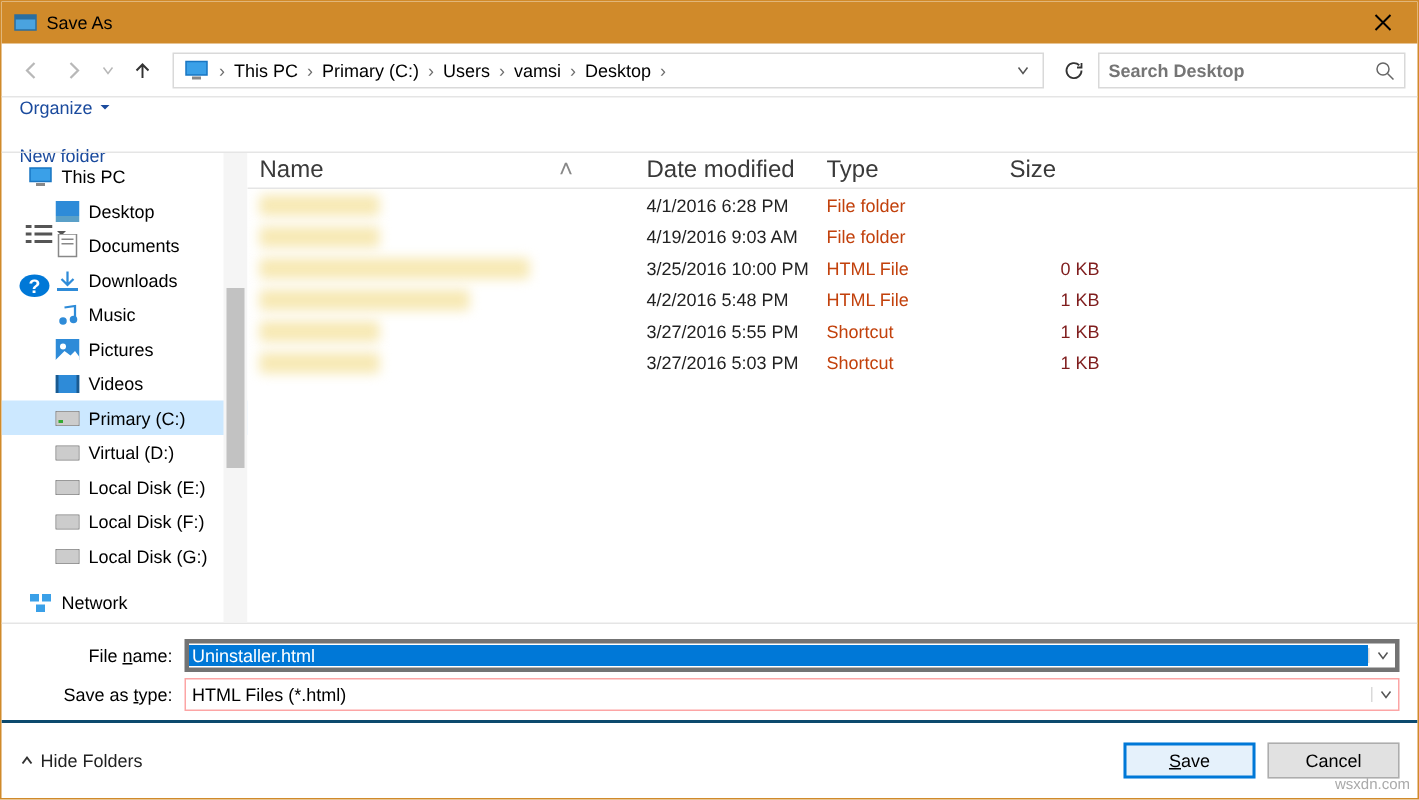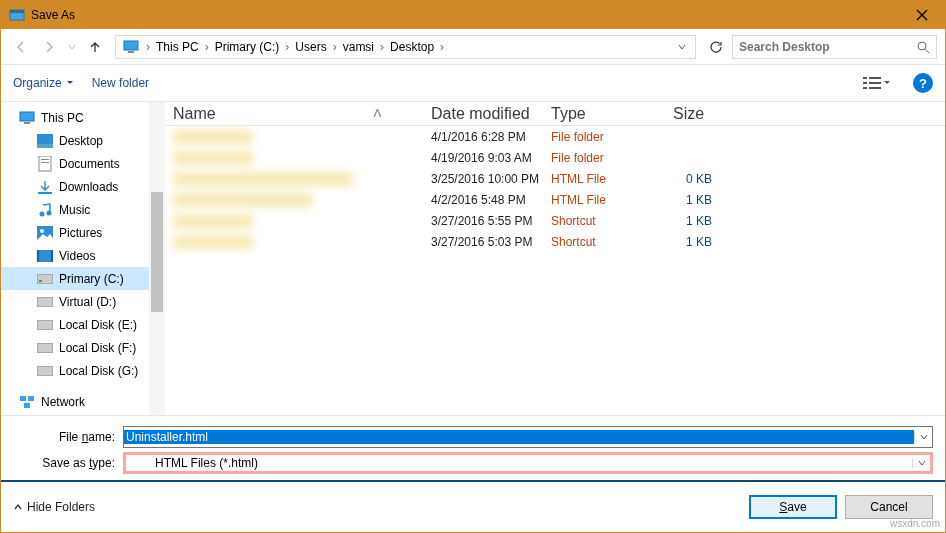--- a/index.html
+++ b/index.html
@@ -17,21 +17,21 @@
   .addr-icon { width: 18px; height: 18px; display: flex; align-items: center; justify-content: center; margin: 0 4px;}
   .crumb { display: flex; align-items: center; }
   .crumb span { padding: 0 4px; }
   .crumb .chev { color: #6d6d6d; padding: 0 2px; }
   .addr-spacer { flex: 1; }
   .addr-dd { color: #6d6d6d; padding: 0 6px; }
   .refresh { width: 24px; height: 24px; display:flex; align-items:center; justify-content:center; color:#444; }
   .searchbox { width: 205px; height: 24px; border: 1px solid #d9d9d9; display: flex; align-items: center; padding: 0 6px; }
   .searchbox input { border: none; outline: none; flex: 1; font-size: 12px; color: #666; font-weight: bold; }
   .searchbox .sicon { color: #666; }
-  .cmdrow { height: 36px; display: flex; align-items: center; padding: 0 12px; gap: 18px; }
+  .cmdrow { height: 36px; display: flex; padding: 0 12px; gap: 18px; flex-direction: column; }
   .organize { color: #1a4a9d; display: flex; align-items: center; gap: 4px; cursor: default; }
   .newfolder { color: #1a4a9d; }
   .cmd-spacer { flex: 1; }
   .viewbtn { color: #555; display: flex; align-items: center; gap: 2px; padding: 2px 4px; }
   .helpbtn { width: 20px; height: 20px; border-radius: 50%; background: #0078d7; color: #fff; display: flex; align-items: center; justify-content: center; font-weight: bold; font-size: 13px; }
   .mainarea { flex: 1; display: flex; border-top: 1px solid #e5e5e5; overflow: hidden; }
   .sidebar { width: 164px; overflow-y: hidden; padding-top: 4px; position: relative; }
   .scrollbar-v { position: absolute; right: 0; top: 0; bottom: 0; width: 16px; background: #f5f5f5; }
   .scrollbar-v .thumb { position: absolute; top: 90px; left: 2px; right: 2px; height: 120px; background: #c2c2c2; }
   .tree-item { display: flex; align-items: center; height: 23px; padding-left: 18px; gap: 6px; cursor: default; }
@@ -45,29 +45,29 @@
   .col-date { width: 120px; }
   .col-type { width: 122px; }
   .col-size { width: 80px; justify-content: flex-start; }
   .sortarrow { margin-left: auto; margin-right: 40px; color: #888; }
   .rows { flex: 1; overflow: auto; }
   .row { display: flex; height: 21px; align-items: center; }
   .row .rname { width: 258px; padding-left: 8px; display:flex; align-items:center; gap:4px; }
   .row .rname .blur { filter: blur(4px); background: #f7e9b4; width: 80px; height: 14px; border-radius: 2px; }
   .row .rdate { width: 120px; padding-left: 8px; color: #222; }
   .row .rtype { width: 122px; padding-left: 8px; color: #c2410c; }
-  .row .rsize { width: 80px; text-align: center; padding-right: 12px; color: #0c4a6e; }
+  .row .rsize { width: 80px; text-align: right; padding-right: 12px; color: #7f1d1d; }
   .formarea { border-top: 1px solid #e5e5e5; padding: 8px 12px 4px 12px; }
   .formrow { display: flex; align-items: center; height: 26px; }
   .formlabel { width: 110px; text-align: right; padding-right: 8px; font-size: 12px; }
-  .forminput { flex: 1; height: 22px; border: 1px solid #737373; display: flex; align-items: center; background: #fff; }
+  .forminput { flex: 1; height: 22px; border: 3px solid #737373; display: flex; align-items: center; background: #fff; }
   .forminput.sel input { background: #0078d7; color: #fff; border:none; outline:none; padding:0 2px; font-size:12px; width: 100%; }
   .forminput.sel input::selection { background: #0078d7; color:#fff; }
   .forminput .dd { width: 18px; display:flex; align-items:center; justify-content:center; color:#444; border-left:1px solid #d9d9d9;}
-  .forminput.combo { border: 3px solid #fca5a5; padding-left: 25px; }
+  .forminput.combo { border: 1px solid #fca5a5; }
   .forminput.combo .val { flex:1; padding: 0 4px; }
   .footer { height: 52px; border-top: 2px solid #0c4a6e; display: flex; align-items: center; padding: 0 12px; gap: 8px; }
   .hidefold { display: flex; align-items: center; gap: 4px; color: #222; }
   .footer-spacer { flex: 1; }
   .btn { min-width: 88px; height: 24px; border: 1px solid #adadad; background: #e1e1e1; display:flex; align-items:center; justify-content:center; font-size:12px; }
   .btn.primary { border: 2px solid #0078d7; background: #e5f1fb; }
   .watermark { position: absolute; right: 6px; bottom: 4px; font-size: 10px; color: #aaa; }
   .underline { text-decoration: underline; }
   svg { display:block; }
 </style>

